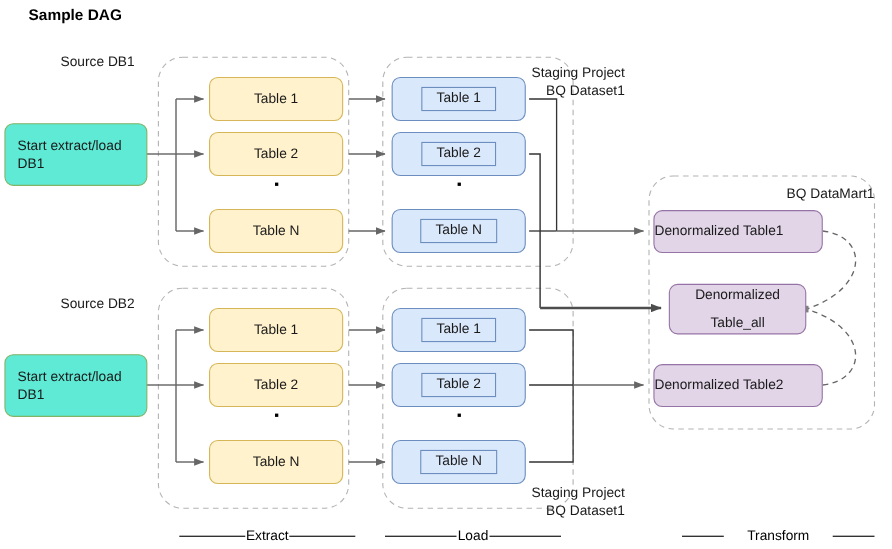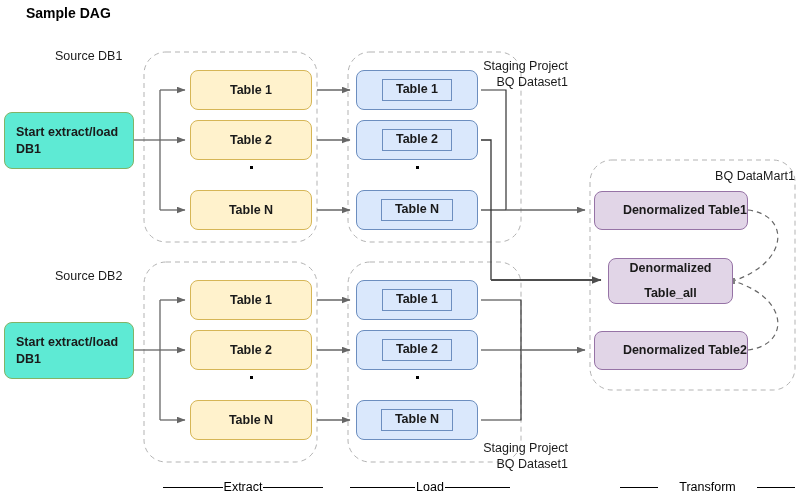--- a/index.html
+++ b/index.html
@@ -27,21 +27,20 @@
   }
   .node {
     position: absolute;
     box-sizing: border-box;
     display: flex;
     align-items: center;
     border-radius: 8px;
     font-size: 12.5px;
     line-height: 1.35;
     z-index: 3;
-    font-weight: bold;
   }
   .node-start {
     background: #5eead4;
     border: 1px solid #82b366;
     justify-content: flex-start;
     padding: 0 11px;
   }
   .node-extract {
     background: #ffe6cc;
     background: #fff2cc;
@@ -56,21 +55,21 @@
   .node-load .inner-box {
     border: 1px solid #6c8ebf;
     background: transparent;
     padding: 2px 13px;
     font-size: 12.5px;
     line-height: 1.25;
   }
   .node-transform {
     background: #e1d5e7;
     border: 1px solid #9673a6;
-    justify-content: flex-end;
+    justify-content: flex-start;
     text-align: center;
   }
   .node-transform.two-line {
     flex-direction: column;
     justify-content: center;
     gap: 8px;
   }
   .page-title {
     position: absolute;
     font-size: 14px;

